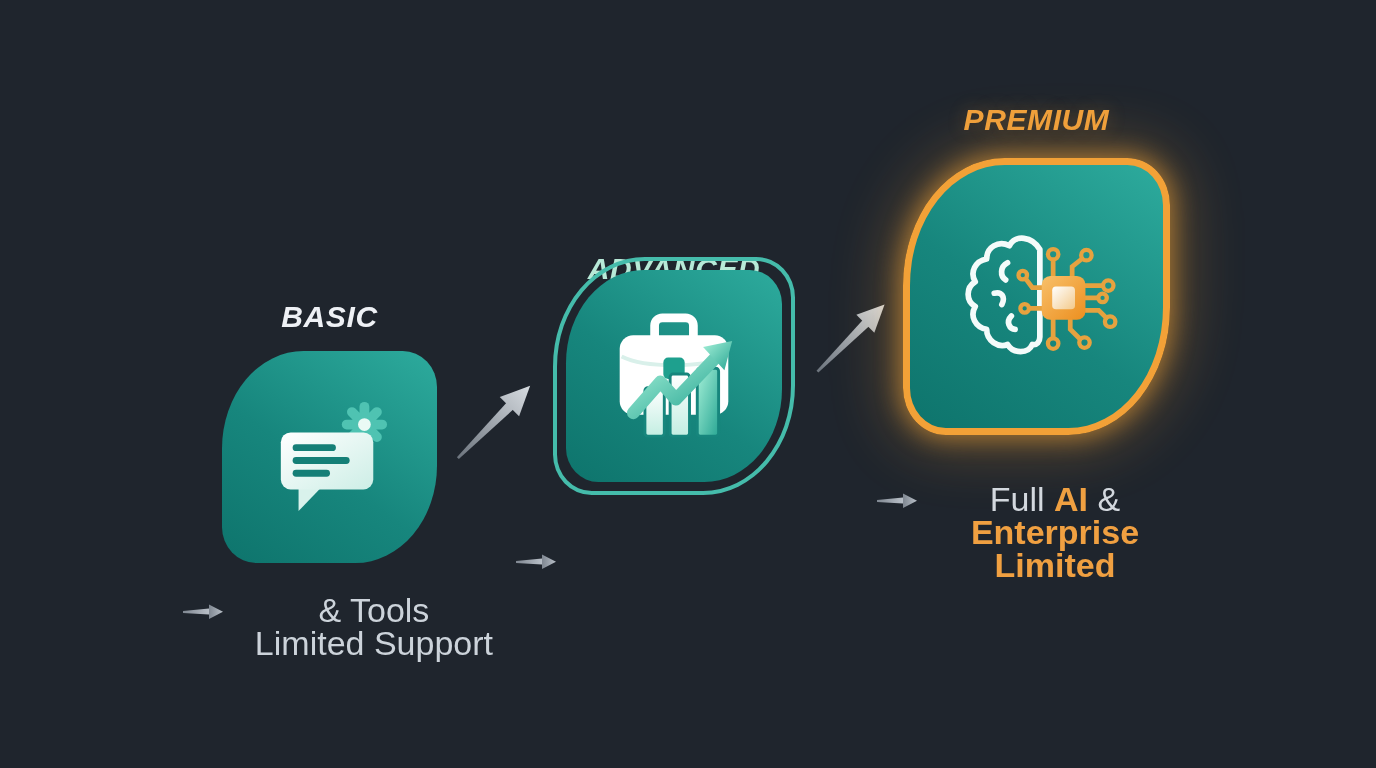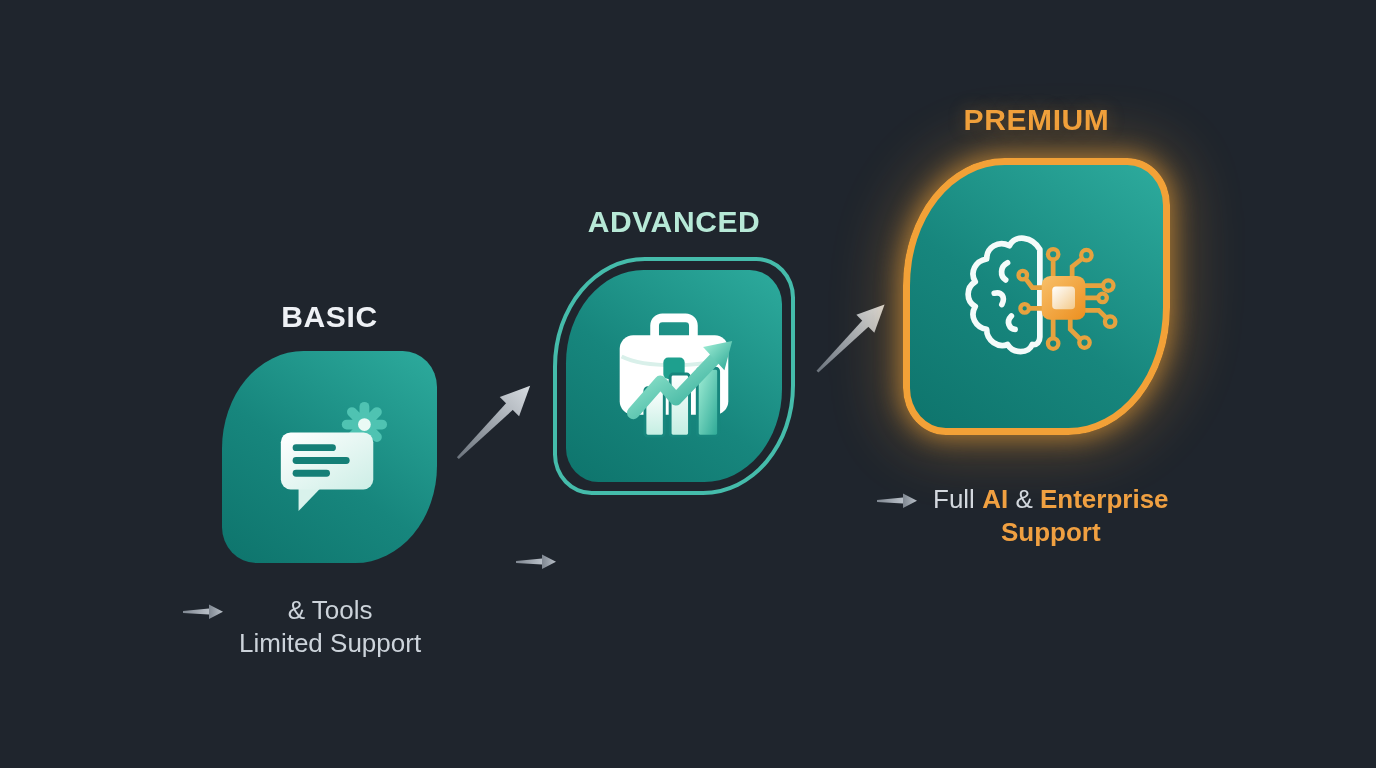--- a/index.html
+++ b/index.html
@@ -4,46 +4,47 @@
 <style>
   html,body{margin:0;padding:0;background:#14181e;}
   .canvas{
     position:relative;width:1376px;height:768px;overflow:hidden;
     background:#1f252d;
     font-family:"Liberation Sans","DejaVu Sans",sans-serif;
   }
   .tier-title{
     position:absolute;text-align:center;font-size:30px;font-weight:700;
     letter-spacing:.6px;
+    font-style:italic;
   }
   .leaf-shape{border-radius:38% 16% 38% 16% / 46% 17% 46% 17%;}
   .card{
     position:absolute;display:flex;align-items:center;justify-content:center;
     background:linear-gradient(215deg,#2dab9d 0%,#17867d 55%,#0e746c 100%);
   }
   .ring{position:absolute;border:4px solid #45bcab;background:transparent;box-sizing:border-box;}
   .ring-fill{
     position:absolute;inset:9px;display:flex;align-items:center;justify-content:center;
     background:linear-gradient(215deg,#2dab9d 0%,#17867d 55%,#0e746c 100%);
     border-radius:36% 15% 36% 15% / 44% 16% 44% 16%;
   }
   .premium-card{
     border:7px solid #f2a137;box-sizing:border-box;
     box-shadow:0 0 60px 12px rgba(243,164,56,.32),0 0 22px 4px rgba(243,164,56,.5);
   }
   .caption{
-    position:absolute;display:flex;justify-content:flex-start;gap:14px;
-    font-size:26px;line-height:33px;color:#ccd3da;
+    position:absolute;display:flex;justify-content:space-between;gap:14px;
+    font-size:34px;line-height:33px;color:#ccd3da;
   }
   .cap-arrow{flex:0 0 auto;margin-top:6px;}
   .cap-lines{text-align:center;}
   .c-orange{color:#f0a041;font-weight:700;}
   .c-gray{color:#d3d8de;}
   .title-basic{color:#eef1f5;text-align:center;}
-  .title-advanced{color:#b7e9d7;}
+  .title-advanced{color:#b7e9d7;margin-top:47px;}
   .title-premium{color:#f0a03c;text-shadow:0 0 18px rgba(243,164,56,.25);}
 </style>
 </head>
 <body>
 
 <div class="canvas">
 
   <div class="tier-title title-basic" style="left:222px;top:300px;width:215px;">BASIC</div>
 
   <div class="card leaf-shape" style="left:222px;top:351px;width:215px;height:212px;">
@@ -208,17 +209,17 @@
   <div class="caption" style="left:877px;top:483px;width:300px;">
     <svg class="cap-arrow" width="42" height="22" viewBox="0 0 42 22">
       <polygon points="0,11 26,8.5 26,14.5 0,13" fill="url(#capA1)"></polygon>
       <polygon points="26,4.5 40,11.8 26,19" fill="url(#capA1)"></polygon>
     </svg>
     <div class="cap-lines">
       <div><span class="c-gray">Full</span>
 <span class="c-orange">AI</span>
 <span class="c-gray">&amp;</span>
 <span class="c-orange">Enterprise</span></div>
-      <div class="c-orange">Support</div>
+      <div class="c-orange">Limited</div>
     </div>
   </div>
 
 </div>
 
 </body></html>

